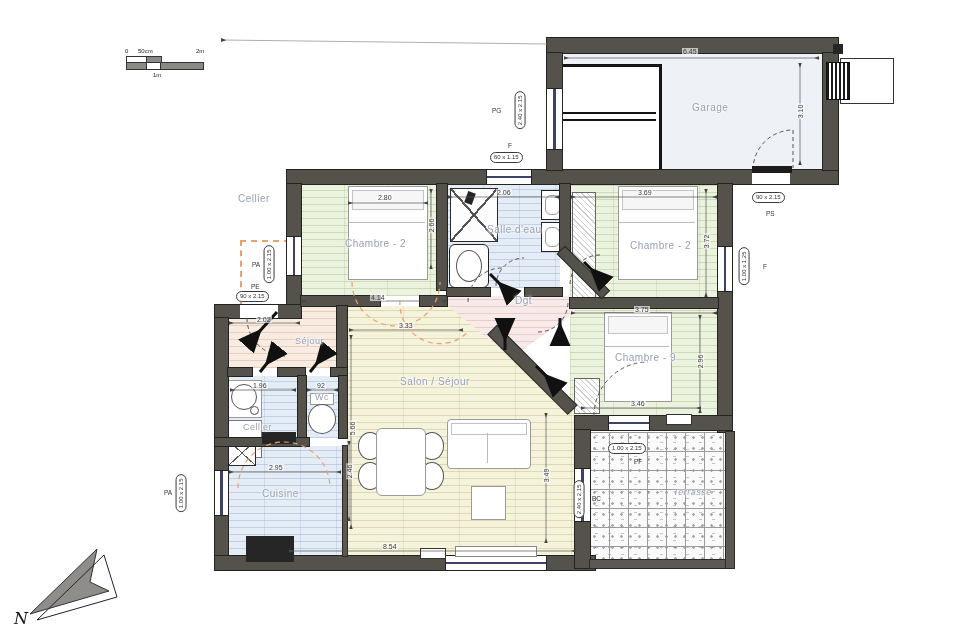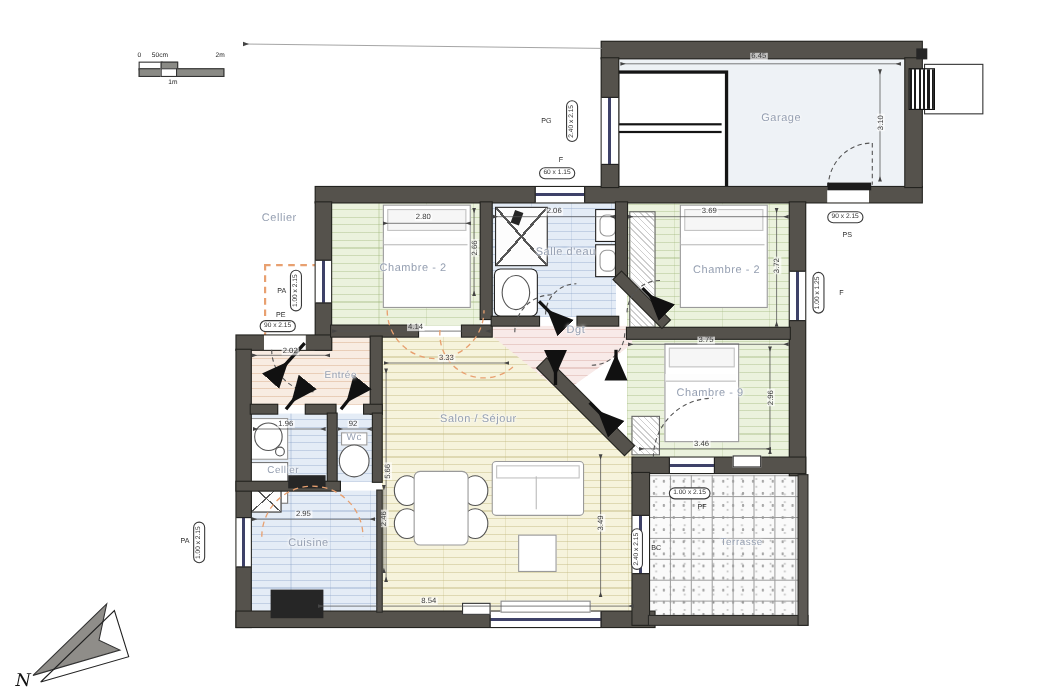--- a/index.html
+++ b/index.html
@@ -265,26 +265,26 @@
     <div class="seg fill" style="left:34px;top:14px;width:42px;height:6px;"></div>
   </div>
 
   <div class="room-label" style="left:692px;top:102px;">Garage</div>
   <div class="room-label" style="left:238px;top:193px;">Cellier</div>
   <div class="room-label" style="left:345px;top:238px;">Chambre - 2</div>
   <div class="room-label" style="left:487px;top:224px;">Salle d'eau</div>
   <div class="room-label" style="left:630px;top:240px;">Chambre - 2</div>
   <div class="room-label" style="left:615px;top:352px;">Chambre - 9</div>
   <div class="room-label" style="left:515px;top:295px;">Dgt</div>
-  <div class="room-label" style="left:295px;top:336px;font-size:9px;">Entrée</div>
+  <div class="room-label" style="left:295px;top:336px;font-size:9px;">Séjour</div>
   <div class="room-label" style="left:243px;top:422px;font-size:9px;">Cellier</div>
   <div class="room-label" style="left:315px;top:392px;font-size:9px;">Wc</div>
   <div class="room-label" style="left:400px;top:376px;text-align:right;">Salon / Séjour</div>
   <div class="room-label" style="left:262px;top:488px;">Cuisine</div>
-  <div class="room-label" style="left:655px;top:487px;font-size:9px;">Terrasse</div>
+  <div class="room-label" style="left:673px;top:487px;font-size:9px;font-style:italic;">Terrasse</div>
 
   <div class="dim" style="left:682px;top:48px;">6.45</div>
   <div class="dim v" style="left:793px;top:108px;">3.10</div>
   <div class="dim" style="left:377px;top:194px;">2.80</div>
   <div class="dim v" style="left:424px;top:222px;">2.66</div>
   <div class="dim" style="left:370px;top:294px;">4.14</div>
   <div class="dim" style="left:496px;top:189px;">2.06</div>
   <div class="dim" style="left:637px;top:189px;">3.69</div>
   <div class="dim v" style="left:699px;top:238px;">3.72</div>
   <div class="dim" style="left:634px;top:306px;">3.75</div>

